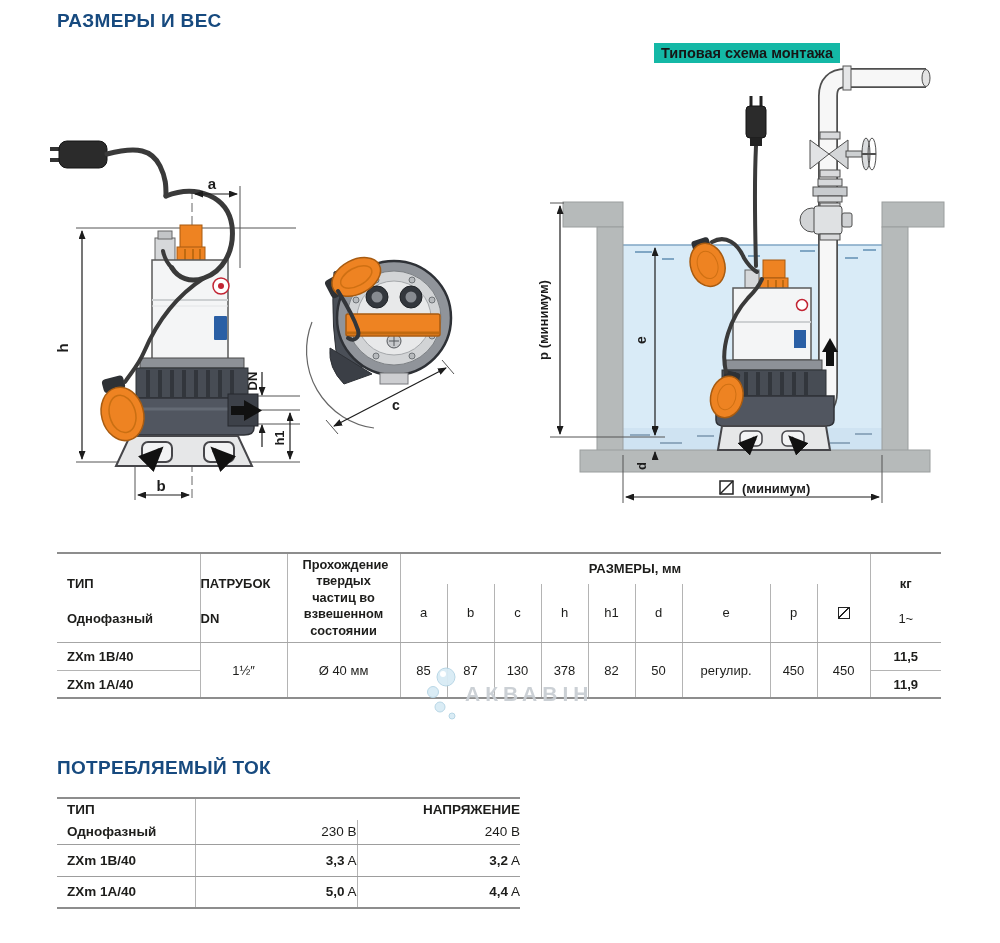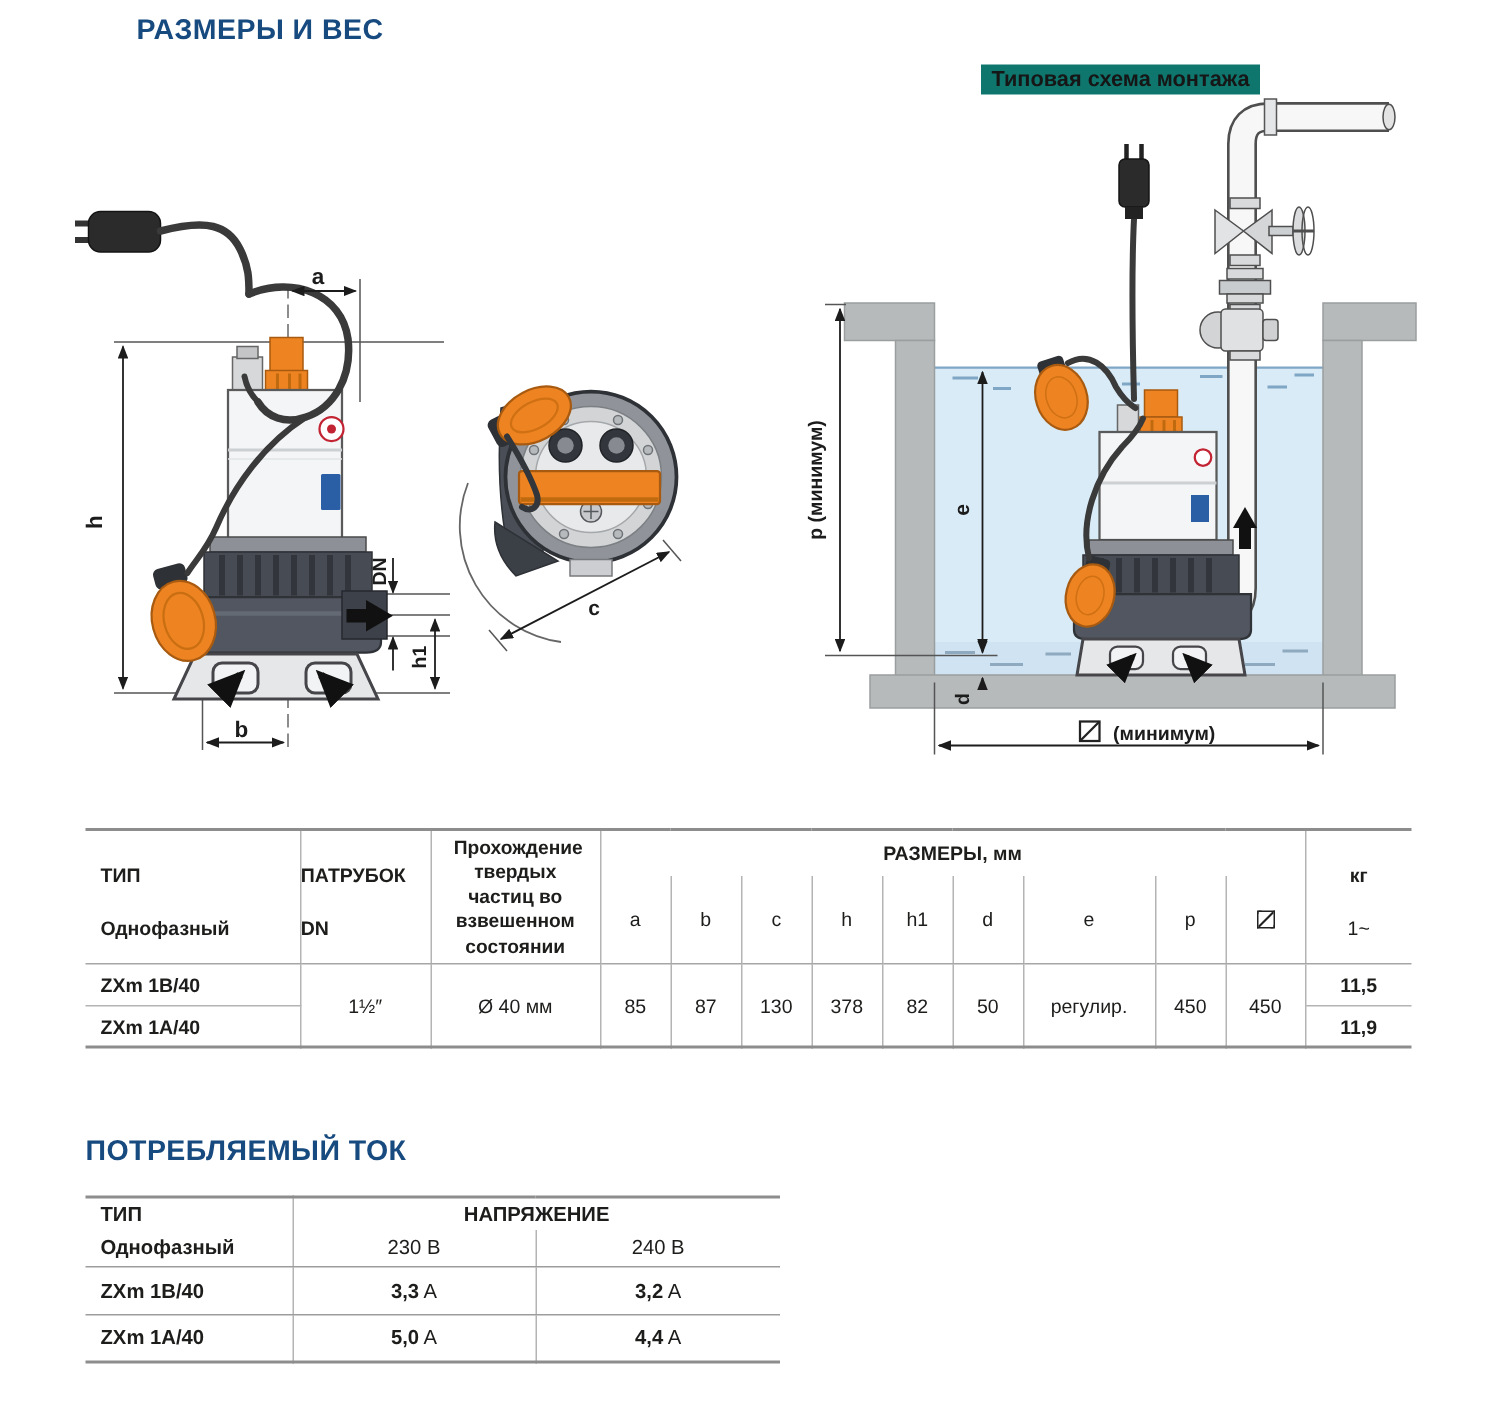--- a/index.html
+++ b/index.html
@@ -12,21 +12,21 @@
     color: #1d1d1b;
     overflow: hidden;
   }
   .sec-title {
     position: absolute;
     font-size: 19px; font-weight: bold; color: #174a7f;
     letter-spacing: .3px;
   }
   .scheme-title {
     position: absolute; left: 654px; top: 43px;
-    background: #0f766e; padding: 2px 7px;
+    background: #14b8a6; padding: 2px 7px;
     font-size: 14.5px; font-weight: bold; color: #161616;
   }
   svg.diagram { position: absolute; }
   
   .dim-table {
     position: absolute; left: 57px; top: 552px; width: 884px;
     border-collapse: collapse; table-layout: fixed;
     border-top: 2px solid #8d8d8d; border-bottom: 2px solid #8d8d8d;
     font-size: 13px;
   }
@@ -59,36 +59,36 @@
   .watermark .wm-text {
     font-size: 21px; font-weight: bold; color: #c9ced3; letter-spacing: 5px; margin-left: 3px;
   }
   
   .cur-table {
     position: absolute; left: 57px; top: 797px; width: 463px;
     border-collapse: collapse; table-layout: fixed;
     border-top: 2px solid #8d8d8d; border-bottom: 2px solid #8d8d8d;
     font-size: 13.5px;
   }
-  .cur-table th, .cur-table td { text-align: center; vertical-align: middle; font-weight: normal; }
+  .cur-table th, .cur-table td { text-align: right; vertical-align: middle; font-weight: normal; }
   .cur-table .c1 { text-align: left; padding-left: 10px; font-weight: bold; }
   .cur-table .br { border-right: 1px solid #b4b4b4; }
   .cur-table tr.hrow { height: 22px; }
   .cur-table tr.prow { height: 24px; }
   .cur-table tr.drow { height: 32px; }
   .cur-table .hline td { border-bottom: 1px solid #9d9d9d; }
   .cur-table th { font-weight: bold; }
   .amp-unit { margin-left: 3px; }
 </style>
 </head>
 <body>
 
 <div class="page">
 
-  <div class="sec-title" style="left:57px;top:10px;margin-left:34px;">РАЗМЕРЫ И ВЕС</div>
+  <div class="sec-title" style="left:57px;top:10px;">РАЗМЕРЫ И ВЕС</div>
 
   <svg class="diagram" style="left:50px;top:105px;" width="265" height="400" viewBox="50 105 265 400">
     <defs>
       <marker id="arF" markerWidth="9" markerHeight="7" refX="8" refY="3.5" orient="auto-start-reverse" markerUnits="userSpaceOnUse">
         <path d="M0,0 L9,3.5 L0,7 Z" fill="#1c1c1c"></path>
       </marker>
       <marker id="bigF" markerWidth="5" markerHeight="4.4" refX="4" refY="2.2" orient="auto" markerUnits="strokeWidth">
         <path d="M0,0 L5,2.2 L0,4.4 Z" fill="#111"></path>
       </marker>
     </defs>
@@ -442,20 +442,30 @@
         <td rowspan="2">450</td>
         <td class="kg rb no-r">11,5</td>
       </tr>
       <tr>
         <td class="model">ZXm 1A/40</td>
         <td class="kg no-r">11,9</td>
       </tr>
     </tbody>
   </table>
 
+  <div class="watermark">
+    <svg width="36" height="58" viewBox="0 0 36 58">
+      <circle cx="20" cy="12" r="9" fill="#d9ebf5" stroke="#b4d4e4"></circle>
+      <circle cx="17" cy="9" r="3" fill="#fff"></circle>
+      <circle cx="7" cy="27" r="5.5" fill="#d9ebf5" stroke="#b4d4e4"></circle>
+      <circle cx="14" cy="42" r="5" fill="#d9ebf5" stroke="#b4d4e4"></circle>
+      <circle cx="26" cy="51" r="3" fill="#d9ebf5" stroke="#b4d4e4"></circle>
+    </svg>
+    <span class="wm-text">АКВАВІН</span>
+  </div>
 
   <div class="sec-title" style="left:57px;top:757px;">ПОТРЕБЛЯЕМЫЙ ТОК</div>
 
   <table class="cur-table">
     <colgroup>
         <col style="width:138px">
         <col style="width:162px">
         <col style="width:163px">
       </colgroup>
     <tbody>

